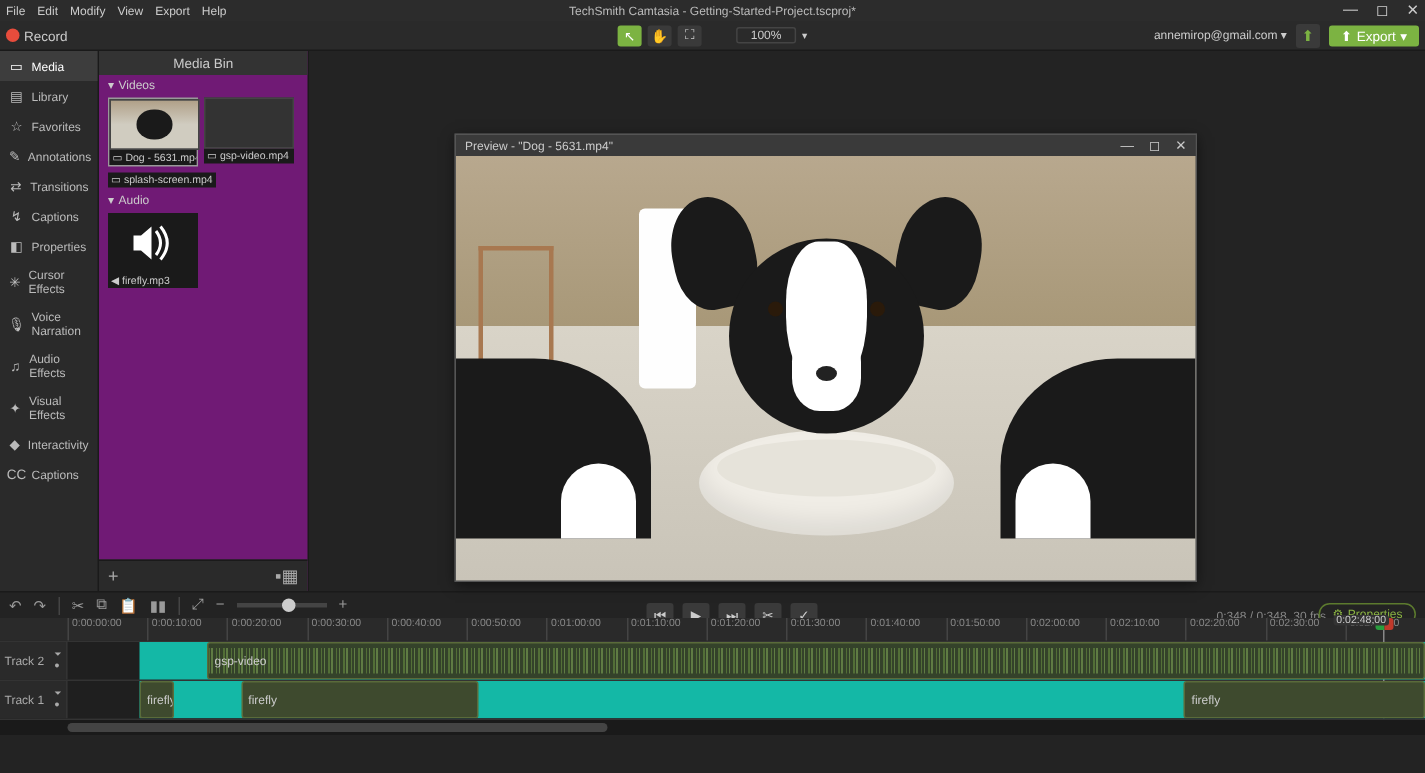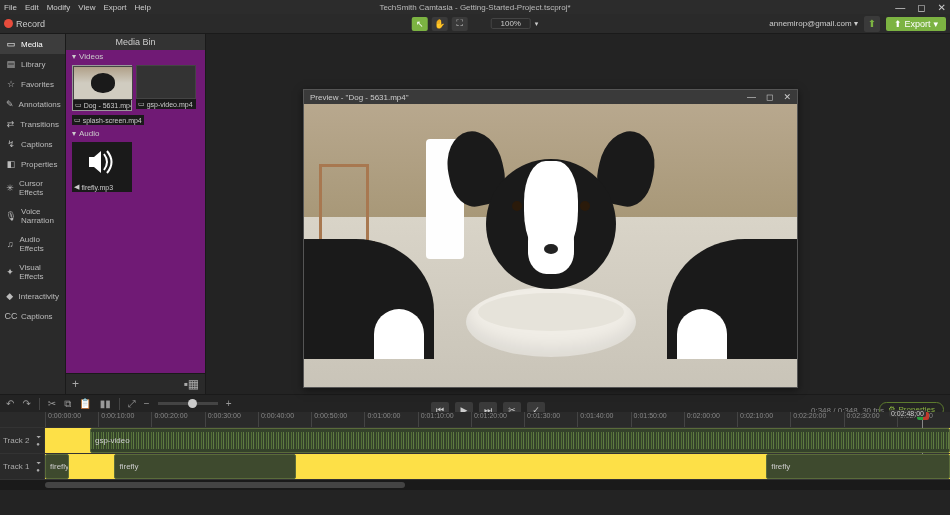--- a/index.html
+++ b/index.html
@@ -108,21 +108,21 @@
   .playhead .head{width:12px;height:8px;margin-left:-5px;display:flex;}
   .playhead .head .h1{width:6px;height:8px;background:#2a9d3e;border-radius:2px 0 0 2px;}
   .playhead .head .h2{width:6px;height:8px;background:#c0392b;border-radius:0 2px 2px 0;}
   .playhead .line{width:1px;height:68px;background:#888;margin-left:0;}
   .playhead .time{position:absolute;right:-2px;top:-2px;font-size:7px;background:#333;color:#ccc;padding:0 2px;border-radius:2px;}
 
   .track-row{display:flex;height:26px;border-top:1px solid #333;}
   .track-hdr{width:45px;background:#2a2a2a;display:flex;align-items:center;padding:0 3px;font-size:8px;color:#aaa;gap:2px;border-right:1px solid #333;}
   .track-hdr .tog{display:flex;flex-direction:column;gap:1px;margin-left:auto;}
   .track-hdr .tog span{font-size:6px;line-height:6px;}
-  .track-body{flex:1;background:#fde047;display:flex;position:relative;overflow:hidden;}
+  .track-body{flex:1;background:#14b8a6;display:flex;position:relative;overflow:hidden;margin-left:48px;}
   .clip{height:100%;border:1px solid #5a6b3a;background:#3e4a2e;display:flex;align-items:center;padding:0 4px;font-size:8px;color:#ccc;position:relative;overflow:hidden;border-radius:2px;}
   .clip.audio{background:#34422a;}
   .clip.audio::before{content:'';position:absolute;left:0;right:0;top:3px;bottom:3px;background:
     repeating-linear-gradient(90deg,#5a7a3a 0,#5a7a3a 1px,transparent 1px,transparent 2px,#6a8a4a 2px,#6a8a4a 3px,transparent 3px,transparent 5px);opacity:0.8;}
   .clip .lbl{position:relative;z-index:1;}
   .track-scroll{height:11px;background:#1a1a1a;border-top:1px solid #333;position:relative;}
   .track-scroll .bar{position:absolute;left:45px;top:2px;width:360px;height:6px;background:#444;border-radius:3px;}
 
   
   .mini-dog{width:100%;height:100%;background:linear-gradient(180deg,#b0a088 0%,#d0ccc0 50%);position:relative;}

